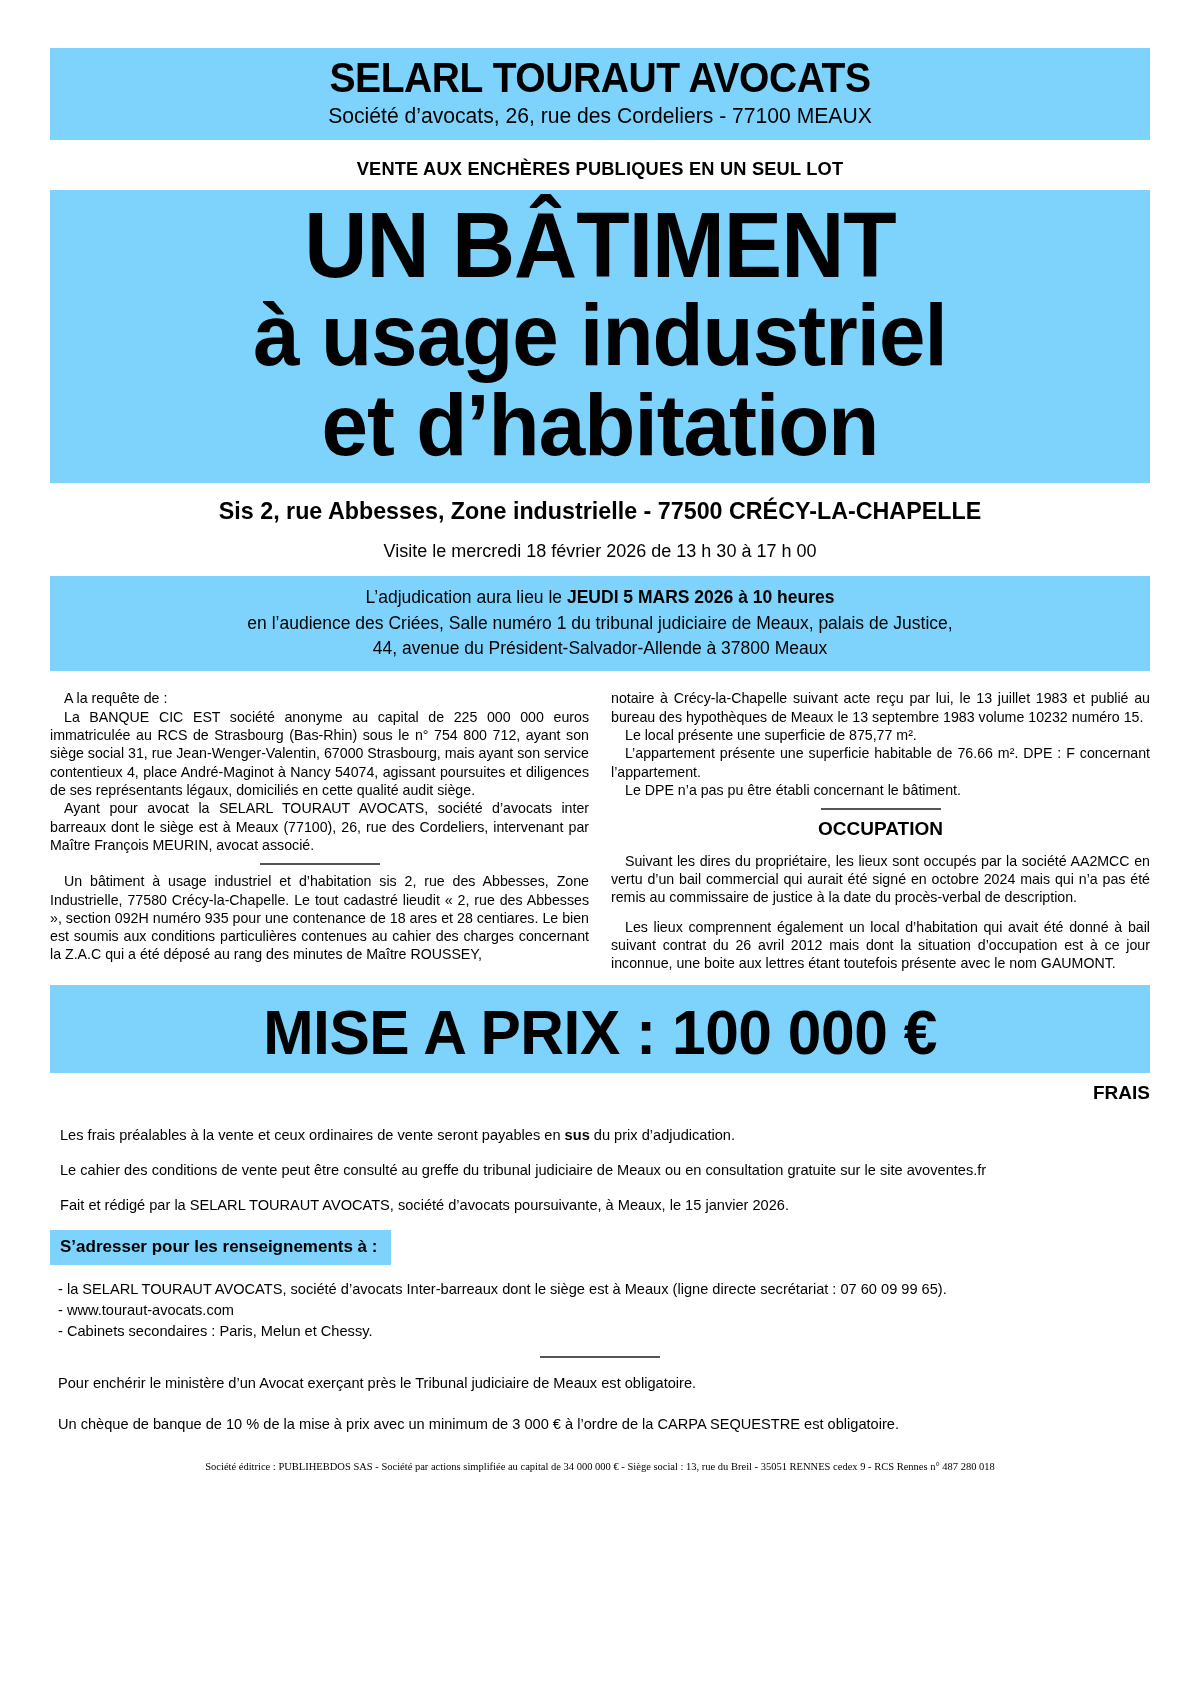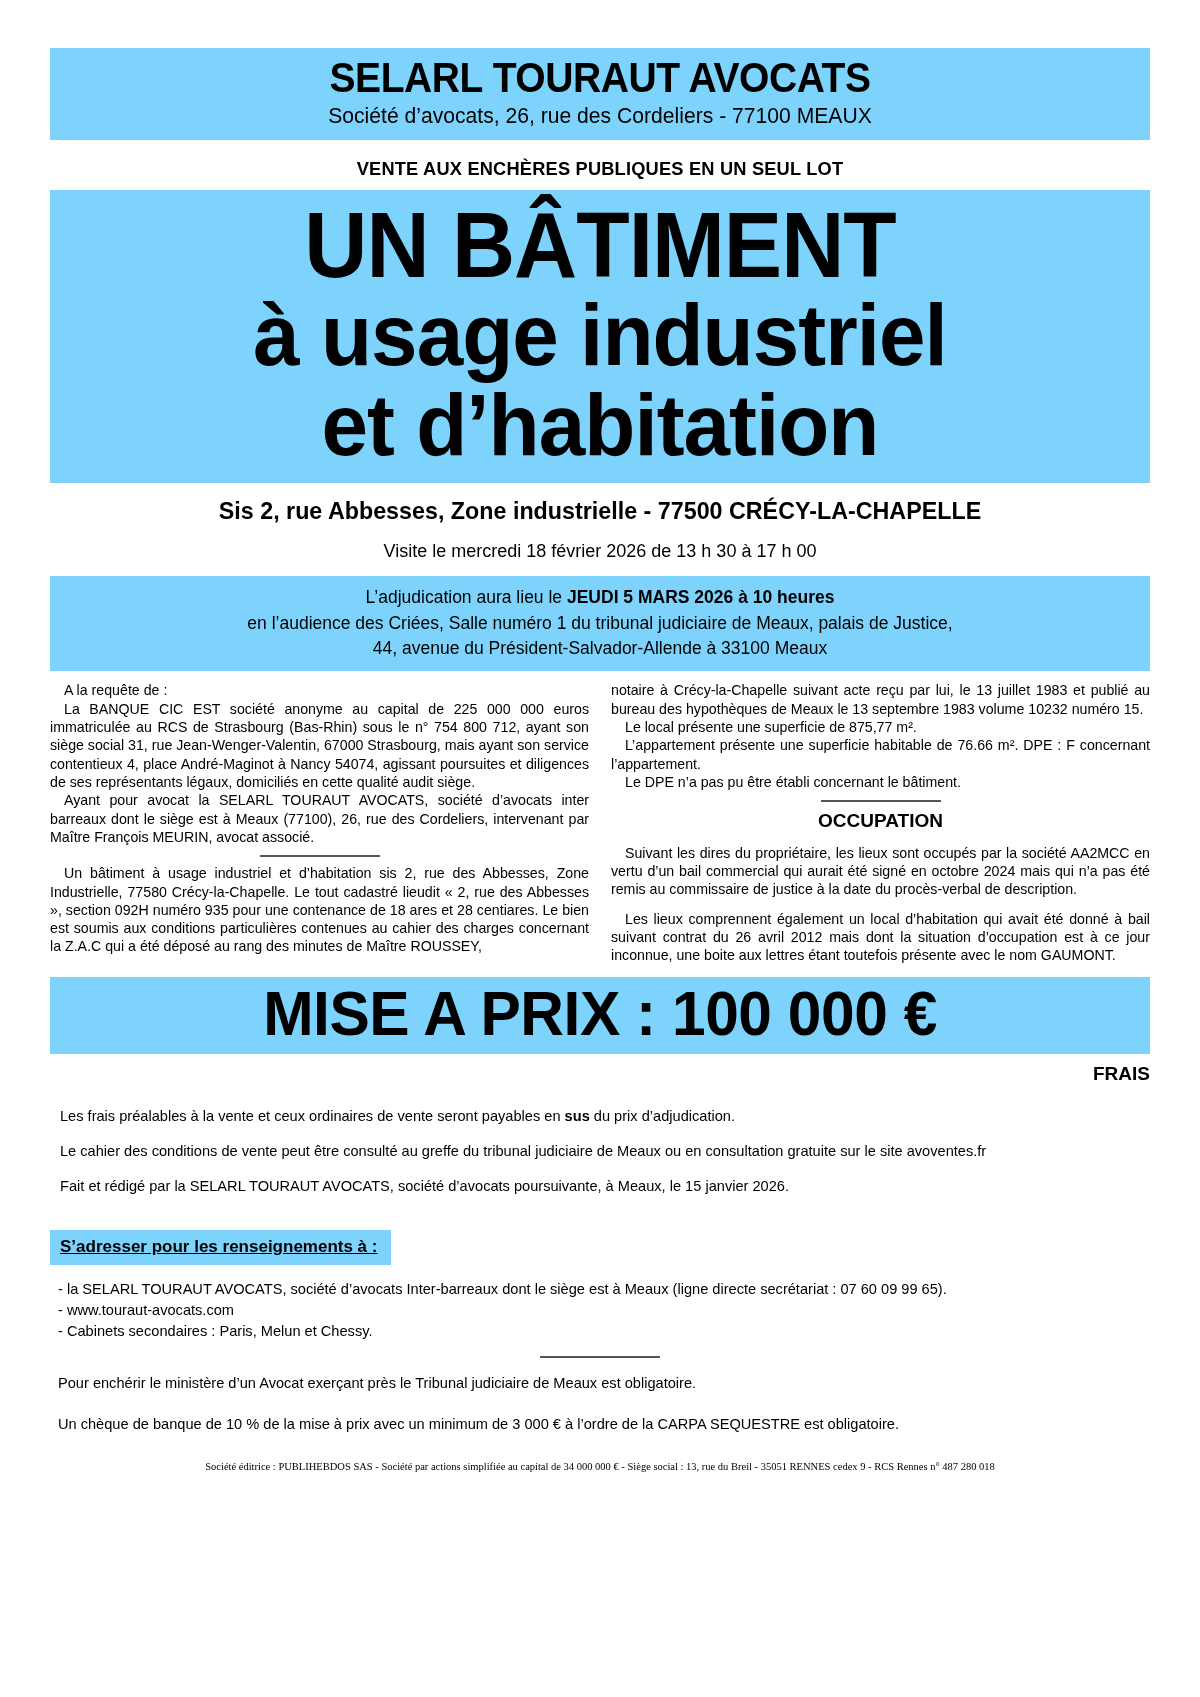--- a/index.html
+++ b/index.html
@@ -93,21 +93,21 @@
     text-align: center;
     font-size: 17.5px;
     line-height: 1.45;
   }
   .adj-band b { font-weight: bold; }
 
   
   .cols {
     display: flex;
     gap: 22px;
-    margin-top: 10px;
+    margin-top: 18px;
   }
   .col {
     flex: 1 1 0;
     font-size: 14.2px;
     line-height: 1.29;
     text-align: justify;
   }
   .col p {
     margin: 0;
     text-indent: 14px;
@@ -124,21 +124,21 @@
     font-size: 19px;
     font-weight: bold;
     margin: 2px 0 10px 0;
     text-indent: 0;
   }
   .gap { height: 11px; }
 
   
   .prix-band {
     margin-top: 12px;
-    padding: 3px 0 8px 0;
+    padding: 14px 0 8px 0;
     text-align: center;
   }
   .prix-text {
     font-size: 63px;
     font-weight: bold;
     letter-spacing: -0.5px;
     line-height: 1.06;
     transform: scaleX(0.96);
   }
   .frais-title {
@@ -153,22 +153,21 @@
     margin: 0 0 15px 0;
     padding-left: 10px;
   }
   .wide-p b { font-weight: bold; }
 
   .ask-band {
     display: inline-block;
     padding: 7px 14px 8px 10px;
     font-size: 17px;
     font-weight: bold;
-    margin: 19px 0 14px 0;
-    text-decoration: underline;
+    margin: 0 0 14px 0;
   }
   .contact-line {
     font-size: 14.6px;
     line-height: 1.42;
     padding-left: 8px;
   }
   .rule-wide {
     width: 120px;
     height: 2px;
     background: #555;
@@ -207,21 +206,21 @@
     <div class="hero-l3">et d’habitation</div>
   </div>
 
   <div class="sis-line">Sis 2, rue Abbesses, Zone industrielle - 77500 CRÉCY-LA-CHAPELLE</div>
   <div class="visit-line">Visite le mercredi 18 février 2026 de 13 h 30 à 17 h 00</div>
 
   
   <div class="band adj-band">
     <div><span>L’adjudication aura lieu le </span><b>JEUDI 5 MARS 2026 à 10 heures</b></div>
     <div>en l’audience des Criées, Salle numéro 1 du tribunal judiciaire de Meaux, palais de Justice,</div>
-    <div>44, avenue du Président-Salvador-Allende à 33100 Meaux</div>
+    <div>44, avenue du Président-Salvador-Allende à 37800 Meaux</div>
   </div>
 
   
   <div class="cols">
 
     <div class="col">
       <p>A la requête de :</p>
       <p>La BANQUE CIC EST société anonyme au capital de 225 000 000 euros immatriculée au RCS de Strasbourg (Bas-Rhin) sous le n° 754 800 712, ayant son siège social 31, rue Jean-Wenger-Valentin, 67000 Strasbourg, mais ayant son service contentieux 4, place André-Maginot à Nancy 54074, agissant poursuites et diligences de ses représentants légaux, domiciliés en cette qualité audit siège.</p>
       <p>Ayant pour avocat la SELARL TOURAUT AVOCATS, société d’avocats inter barreaux dont le siège est à Meaux (77100), 26, rue des Cordeliers, intervenant par Maître François MEURIN, avocat associé.</p>
       <div class="rule"></div>

